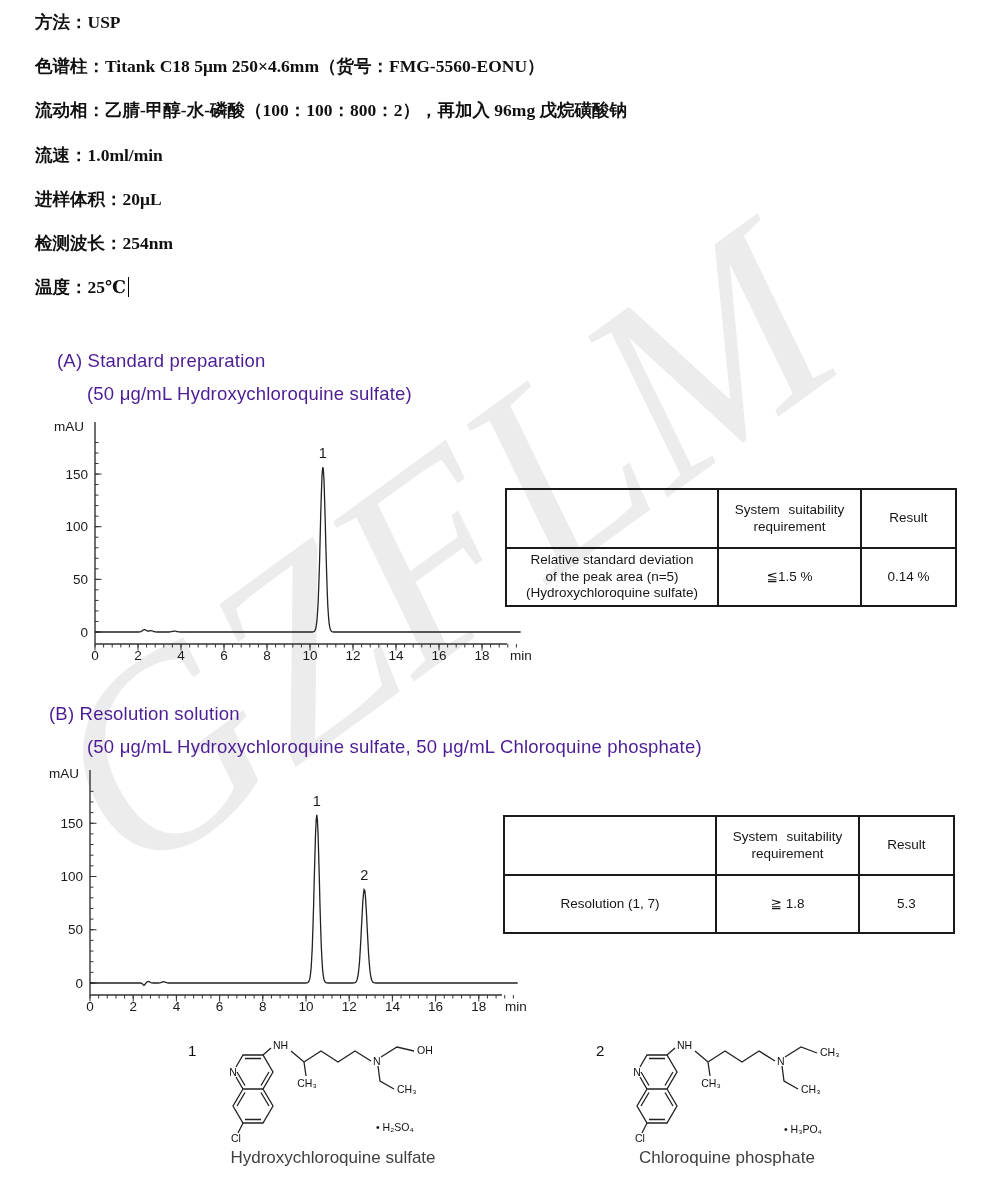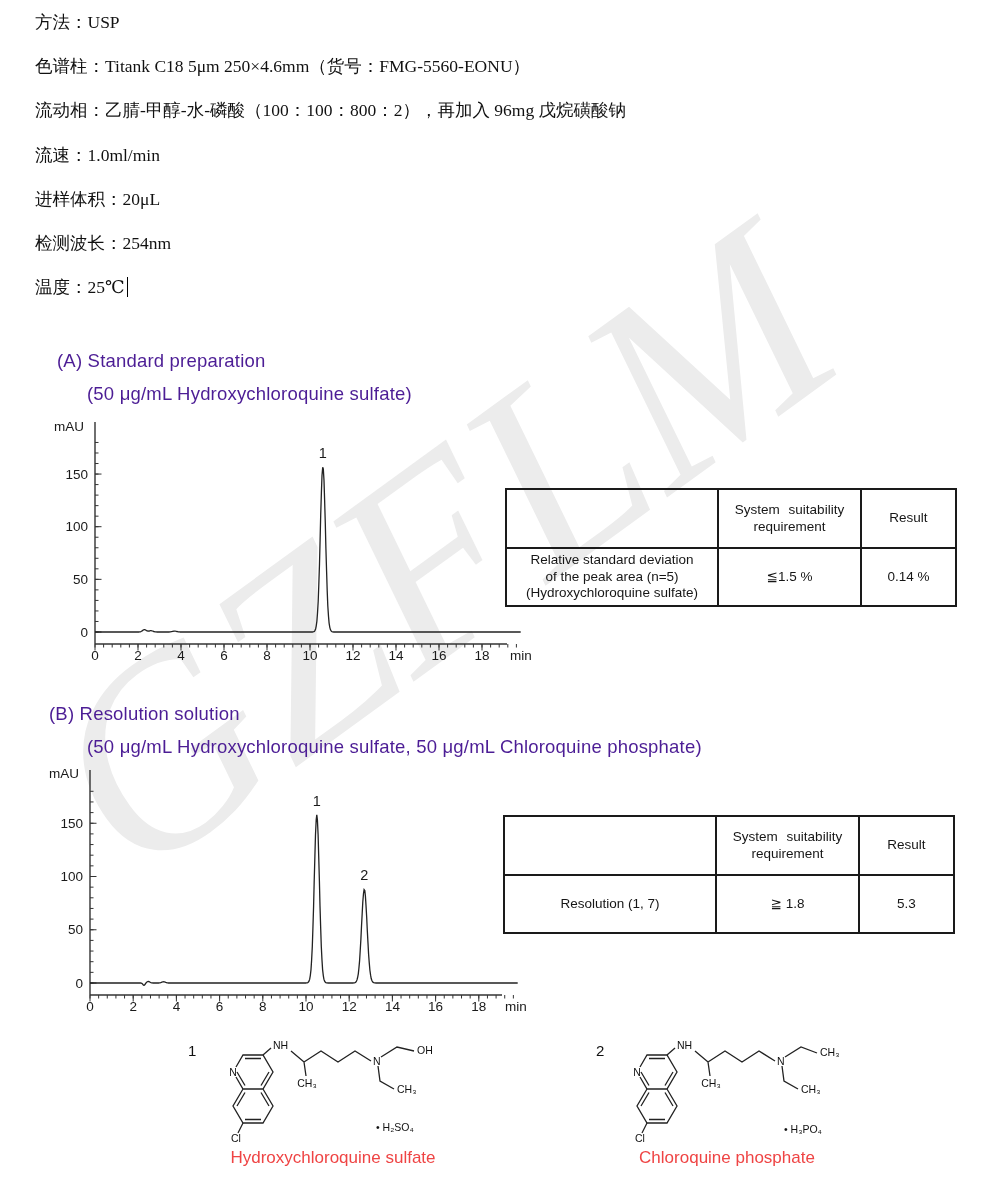--- a/index.html
+++ b/index.html
@@ -7,21 +7,21 @@
         font-family:"Liberation Sans","DejaVu Sans",sans-serif;color:#1a1a1a;}
   
   .watermark{position:absolute;left:-150px;top:210px;width:1180px;height:680px;
         display:flex;align-items:center;justify-content:center;
         transform:rotate(-36deg);
         font-family:"Liberation Serif","DejaVu Serif",serif;font-style:italic;
         font-size:270px;color:#ececec;z-index:0;pointer-events:none;white-space:nowrap;}
   
   .method{position:absolute;left:35px;top:0;z-index:1;
         font-family:"Liberation Serif","DejaVu Serif",serif;font-size:17.5px;color:#111;}
-  .mline{height:44.2px;display:flex;align-items:center;}
+  .mline{height:44.2px;display:flex;align-items:center;font-weight:bold;}
   .caret{display:inline-block;width:1.5px;height:20px;background:#000;margin-left:2px;}
   
   .heading{position:absolute;z-index:1;font-size:18.5px;color:#4c1d95;letter-spacing:0.2px;}
   
   .chrom{position:absolute;z-index:1;overflow:visible;}
   .ax{stroke:#333;stroke-width:1.4;}
   .tk{stroke:#333;stroke-width:1;}
   .tl{font-size:13.5px;fill:#1a1a1a;font-family:"Liberation Sans",sans-serif;}
   .tm{text-anchor:middle;}
   .te{text-anchor:end;}
@@ -38,21 +38,21 @@
   table.suit tr.brow{height:58px;}
   td.wsp{word-spacing:5px;}
   
   .structure{position:absolute;z-index:1;}
   .bonds path{fill:none;stroke:#222;stroke-width:1.3;}
   .atom{font-size:10.5px;fill:#111;font-family:"Liberation Sans",sans-serif;}
   .am{text-anchor:middle;}
   .salt{font-size:10.5px;fill:#111;font-family:"Liberation Sans",sans-serif;}
   .idx{font-size:15px;fill:#111;font-family:"Liberation Sans",sans-serif;}
   .scaption{position:absolute;top:112px;left:0;width:100%;text-align:center;
-        font-size:17px;color:#ef4444;}
+        font-size:17px;color:#404040;}
 </style>
 </head>
 <body>
 
 <div class="page">
 
   <div class="watermark">GZFLM</div>
 
   <div class="method">
     <div class="mline">方法：USP</div>

